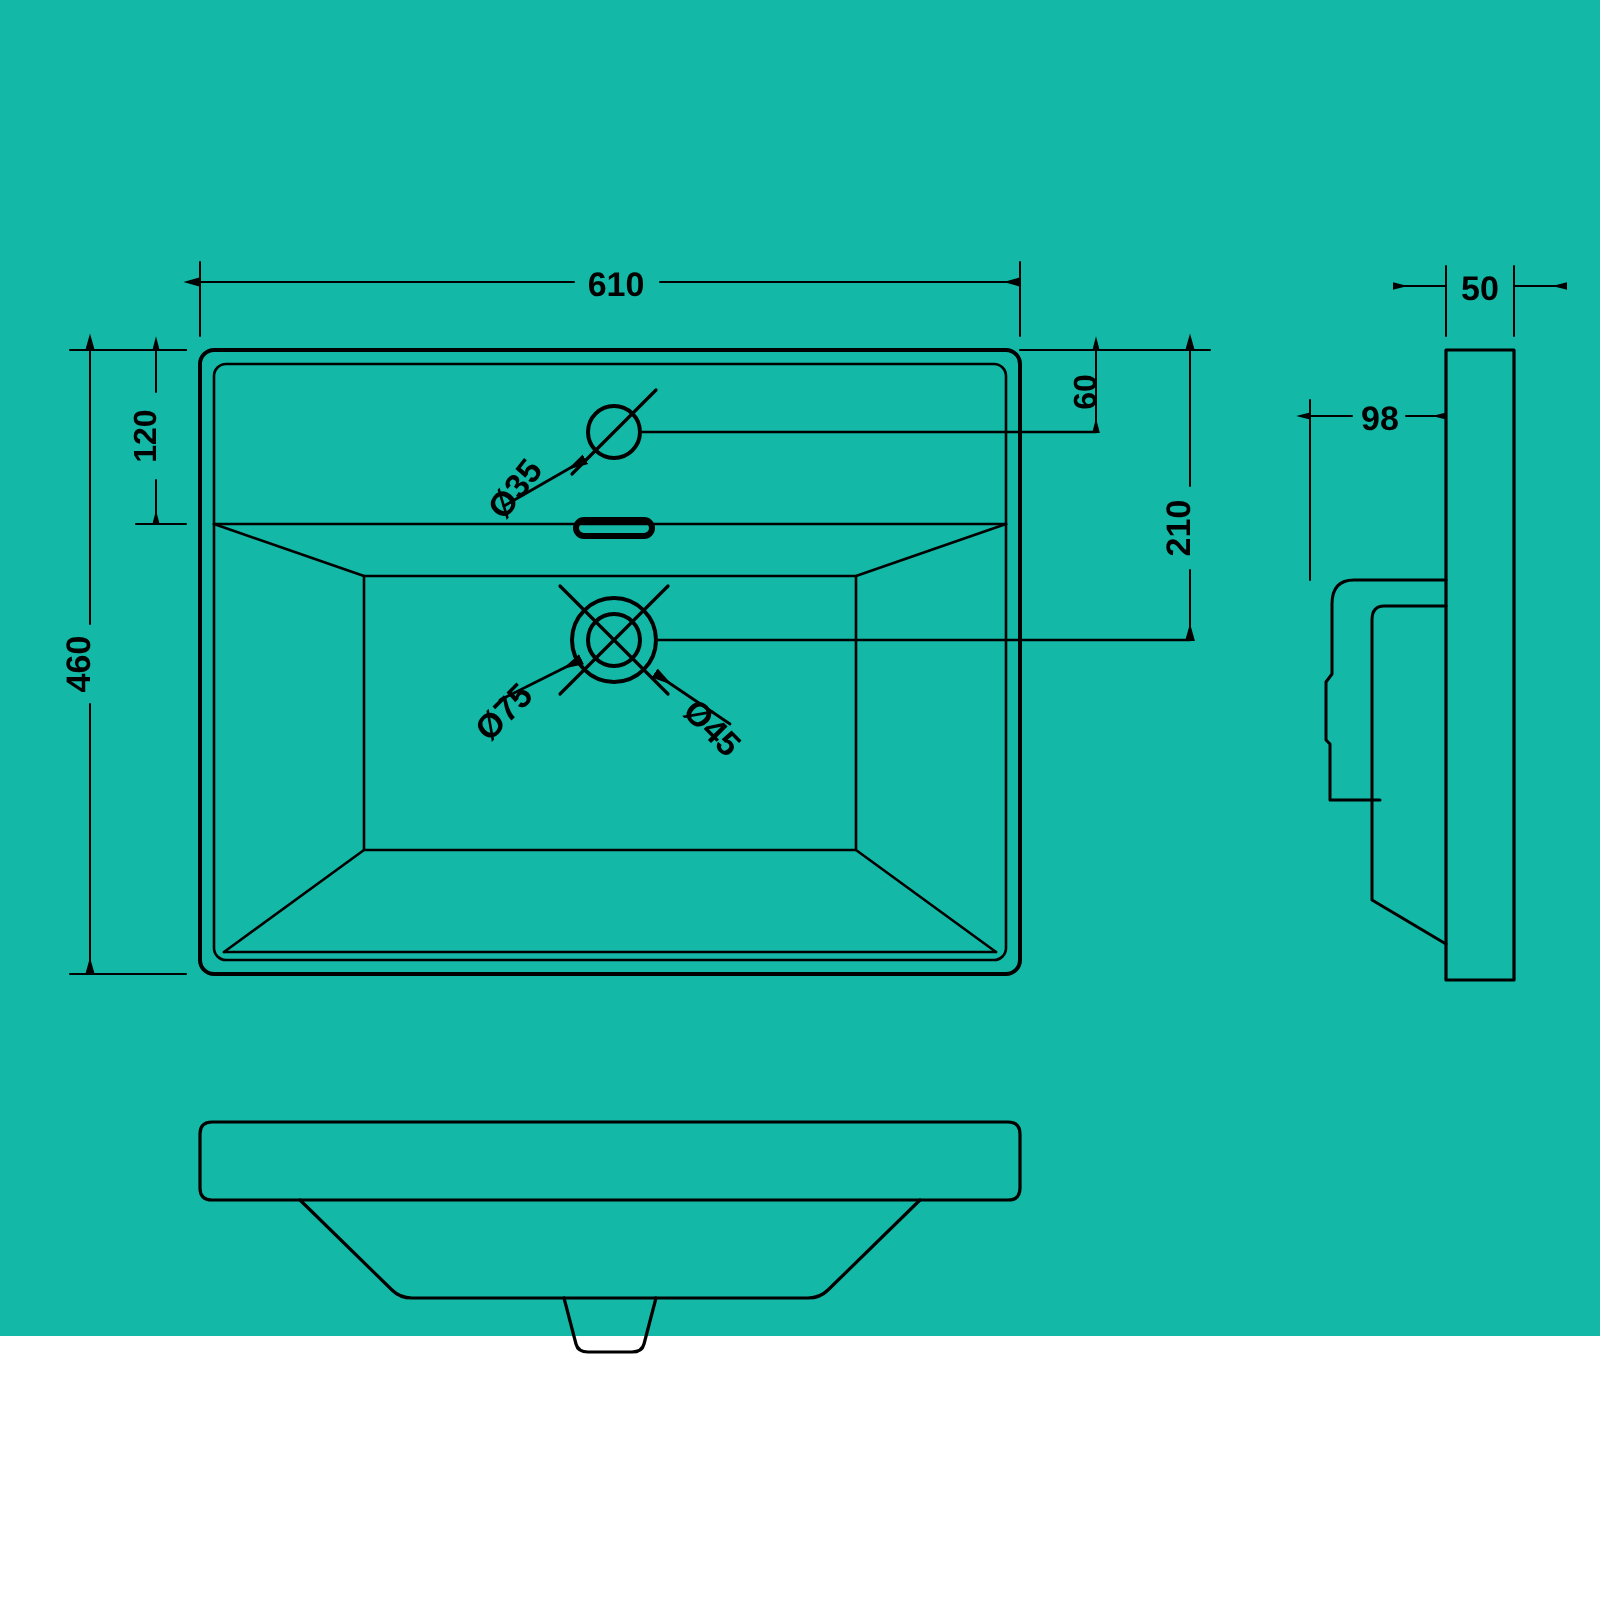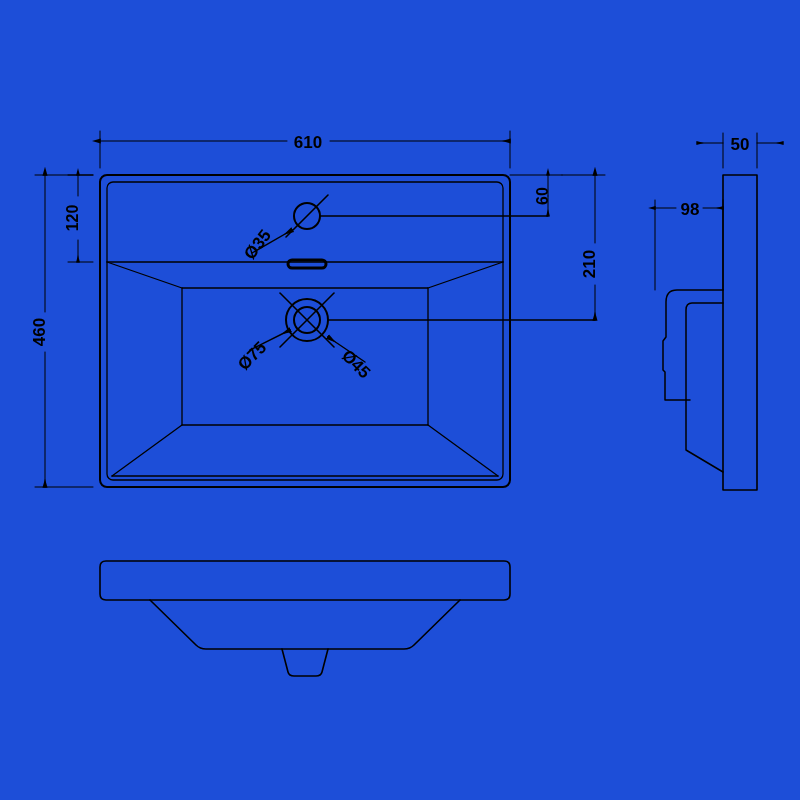--- a/index.html
+++ b/index.html
@@ -3,21 +3,21 @@
 <meta charset="utf-8">
 <title>Basin Technical Drawing</title>
 <style>
   html,body{margin:0;padding:0;background:#ffffff;}
   body{
     width:800px;height:800px;
     font-family:"Liberation Sans", sans-serif;
     -webkit-font-smoothing:antialiased;
     overflow:hidden;
   }
-  #sheet{position:relative;width:800px;height:800px;background:#1d4ed8;}
+  #sheet{position:relative;width:800px;height:668px;background:#14b8a6;}
   #sheet svg{display:block;}
   .dimtext{
     font-family:"Liberation Sans", sans-serif;
     font-weight:bold;
     fill:#000000;
     font-size:17px;
   }
   .dimtext-sm{
     font-family:"Liberation Sans", sans-serif;
     font-weight:bold;

